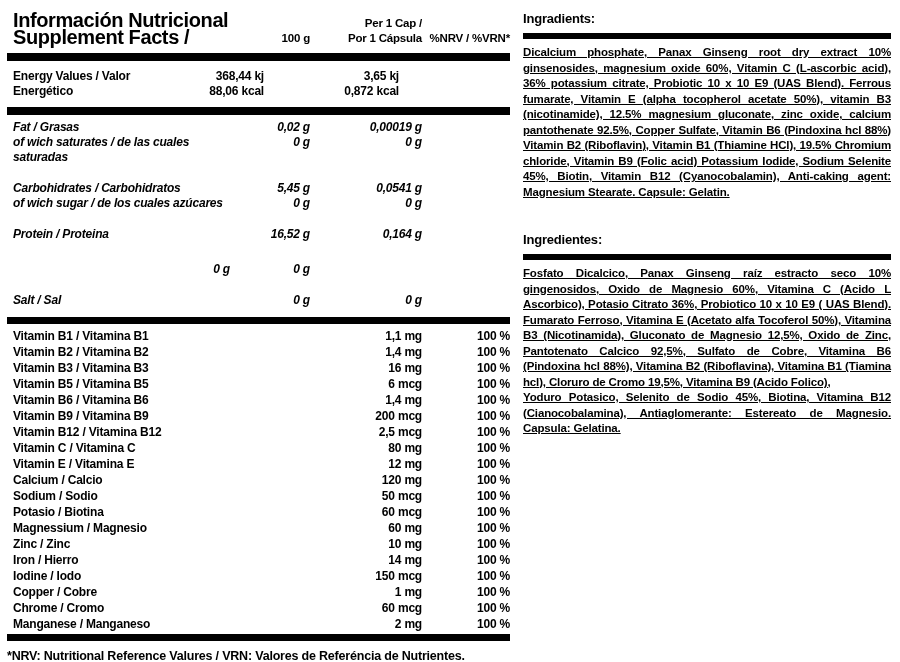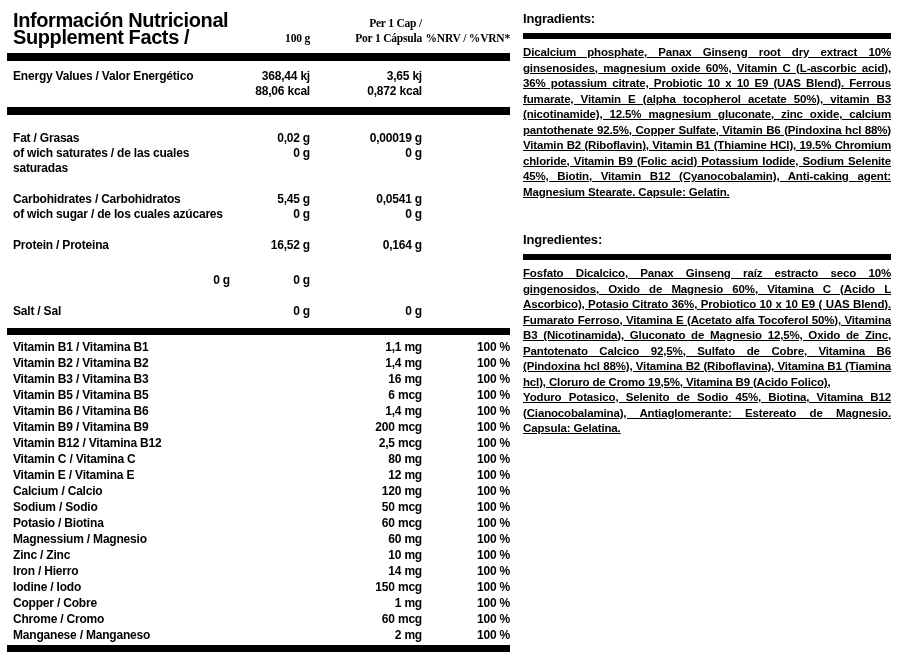--- a/index.html
+++ b/index.html
@@ -12,39 +12,39 @@
   }
   body { position:relative; }
 
   .bar { background:#000000; }
 
   
   .facts-panel { position:absolute; left:7px; top:6px; width:503px; }
 
   .facts-header { display:flex; align-items:flex-end; padding-left:6px; padding-bottom:7px; }
   .facts-title { flex:1; font-size:20px; line-height:17px; letter-spacing:-0.4px; padding-top:6px; }
-  .hcol { font-size:11.5px; line-height:15px; text-align:right; letter-spacing:-0.2px;font-family:Liberation Serif, serif; }
+  .hcol { font-size:11.5px; line-height:15px; text-align:right; letter-spacing:-0.2px; }
   .c100 { width:80px; }
   .ccap { width:112px; }
   .cnrv { width:88px; }
 
   .bar-thick { height:8px; width:100%; }
   .bar-mid { height:7px; width:100%; }
 
   .row {
     display:grid;
     grid-template-columns:1fr 80px 112px 88px;
     font-size:12px; line-height:15px;
     letter-spacing:-0.2px;
     padding-left:6px;
   }
   .row .num { text-align:right; }
 
-  .energy-row { margin-top:8px; margin-bottom:8px; }
-  .macros { margin-top:16px; margin-bottom:9px; }
+  .energy-row { margin-top:8px; margin-bottom:8px;gap:23px; }
+  .macros { margin-top:5px; margin-bottom:9px;font-style:italic; }
   .m-gap { margin-top:16px; }
   .m-gap-lg { margin-top:20px; }
 
   .micros { margin-top:4px; margin-bottom:2px; }
   .micros .row { line-height:16px; }
 
   .footnote { margin-top:8px; font-size:12.5px; letter-spacing:-0.2px; }
 
   
   .ing-panel { position:absolute; left:523px; top:6px; width:368px; }

